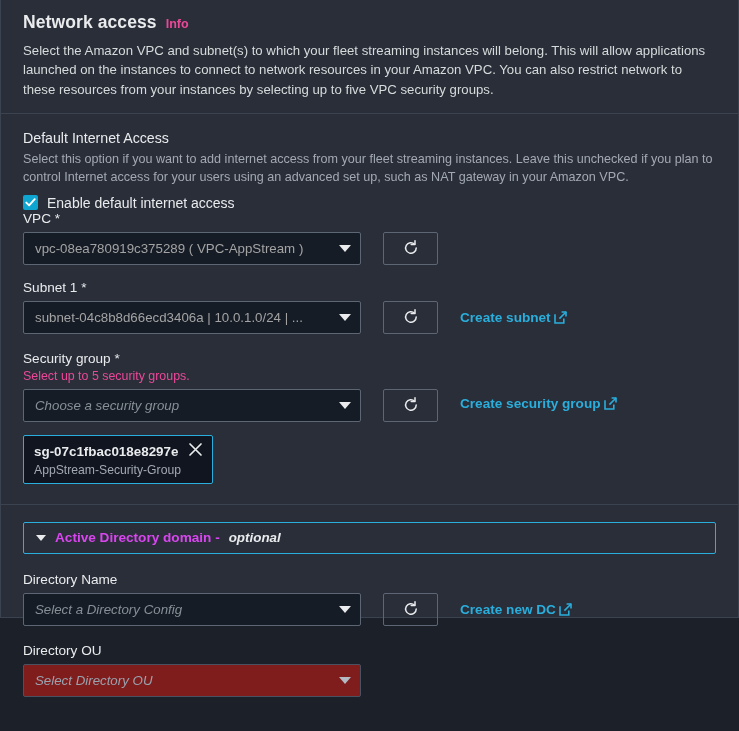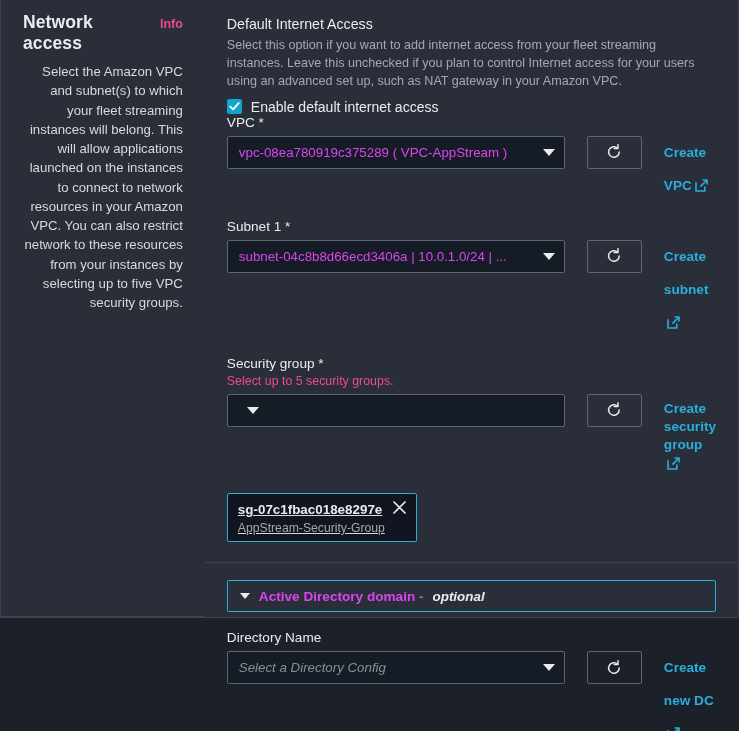--- a/index.html
+++ b/index.html
@@ -17,21 +17,21 @@
 
   .panel {
     width: 739px;
     height: 618px;
     box-sizing: border-box;
     background: #2a2e39;
     border-left: 1px solid #3b4250;
     border-right: 1px solid #3b4250;
     border-bottom: 1px solid #3b4250;
     display: flex;
-    flex-direction: row;
+    flex-direction: column;
   }
 
   
   .header {
     padding: 12px 22px 14px 22px;
     border-bottom: 1px solid #3b4250;
   }
   .header-titlerow {
     display: flex;
     align-items: baseline;
@@ -48,21 +48,20 @@
     font-size: 12.5px;
     font-weight: bold;
     color: #ec4899;
     cursor: pointer;
   }
   .header-desc {
     font-size: 13.2px;
     line-height: 1.46;
     color: #d5dbdb;
     max-width: 700px;
-    text-align: right;
   }
 
   
   .body {
     padding: 16px 22px 2px 22px;
     flex: 1;
   }
 
   .section-title {
     font-size: 14.2px;
@@ -126,21 +125,21 @@
     border-radius: 2px;
     display: flex;
     align-items: center;
     padding: 0 9px 0 11px;
     cursor: pointer;
     flex: none;
   }
   .select-value {
     flex: 1;
     font-size: 13.3px;
-    color: #d946ef;
+    color: #a3a3a3;
     white-space: nowrap;
     overflow: hidden;
   }
   .select-value.placeholder {
     color: #879096;
     font-style: italic;
   }
   .select.disabled {
     background: #7f1d1d;
     border-color: #4a5160;
@@ -184,23 +183,22 @@
   .ext-icon { display: inline-block; vertical-align: -2px; margin-left: 3px; }
 
   
   .token {
     display: inline-block;
     box-sizing: border-box;
     background: #10151f;
     border: 1px solid #2aaedc;
     border-radius: 2px;
     padding: 6px 9px 6px 10px;
-    margin-top: 18px;
+    margin-top: 13px;
     margin-bottom: 17px;
-    text-decoration: underline;
   }
   .token-top {
     display: flex;
     align-items: center;
     gap: 10px;
   }
   .token-id {
     font-size: 13.4px;
     color: #e9ebed;
     font-weight: bold;
@@ -284,25 +282,20 @@
         <div class="select">
           <span class="select-value">vpc-08ea780919c375289 ( VPC-AppStream )</span>
           <span class="caret"></span>
         </div>
         <div class="refresh-btn">
           <svg width="18" height="18" viewBox="0 0 18 18">
             <path d="M14.2 9a5.3 5.3 0 1 1-1.6-3.8" fill="none" stroke="#e9ebed" stroke-width="1.5" stroke-linecap="round"></path>
             <path d="M13 1.7 L13 5.6 L9.2 5.6" fill="none" stroke="#e9ebed" stroke-width="1.5" stroke-linecap="round" stroke-linejoin="round"></path>
           </svg>
         </div>
-        <a class="create-link"><span>Create VPC</span><span class="ext-icon"><svg width="13" height="13" viewBox="0 0 13 13">
-                <path d="M1 3.2 L1 12 L9.8 12 L9.8 7.4" fill="none" stroke="#2aaedc" stroke-width="1.6"></path>
-                <path d="M5.4 7.6 L12 1" fill="none" stroke="#2aaedc" stroke-width="1.6"></path>
-                <path d="M7.6 1 L12 1 L12 5.4" fill="none" stroke="#2aaedc" stroke-width="1.6" stroke-linejoin="round"></path>
-              </svg></span></a>
       </div>
     </div>
 
     <div class="field-group">
       <div class="field-label">Subnet 1 *</div>
       <div class="field-row">
         <div class="select">
           <span class="select-value">subnet-04c8b8d66ecd3406a | 10.0.1.0/24 | ...</span>
           <span class="caret"></span>
         </div>
@@ -318,20 +311,21 @@
                 <path d="M7.6 1 L12 1 L12 5.4" fill="none" stroke="#2aaedc" stroke-width="1.6" stroke-linejoin="round"></path>
               </svg></span></a>
       </div>
     </div>
 
     <div>
       <div class="field-label">Security group *</div>
       <div class="field-hint">Select up to 5 security groups.</div>
       <div class="field-row">
         <div class="select">
+          <span class="select-value placeholder">Choose a security group</span>
           <span class="caret"></span>
         </div>
         <div class="refresh-btn">
           <svg width="18" height="18" viewBox="0 0 18 18">
             <path d="M14.2 9a5.3 5.3 0 1 1-1.6-3.8" fill="none" stroke="#e9ebed" stroke-width="1.5" stroke-linecap="round"></path>
             <path d="M13 1.7 L13 5.6 L9.2 5.6" fill="none" stroke="#e9ebed" stroke-width="1.5" stroke-linecap="round" stroke-linejoin="round"></path>
           </svg>
         </div>
         <a class="create-link wrap"><span>Create security group</span><span class="ext-icon"><svg width="13" height="13" viewBox="0 0 13 13">
                 <path d="M1 3.2 L1 12 L9.8 12 L9.8 7.4" fill="none" stroke="#2aaedc" stroke-width="1.6"></path>

